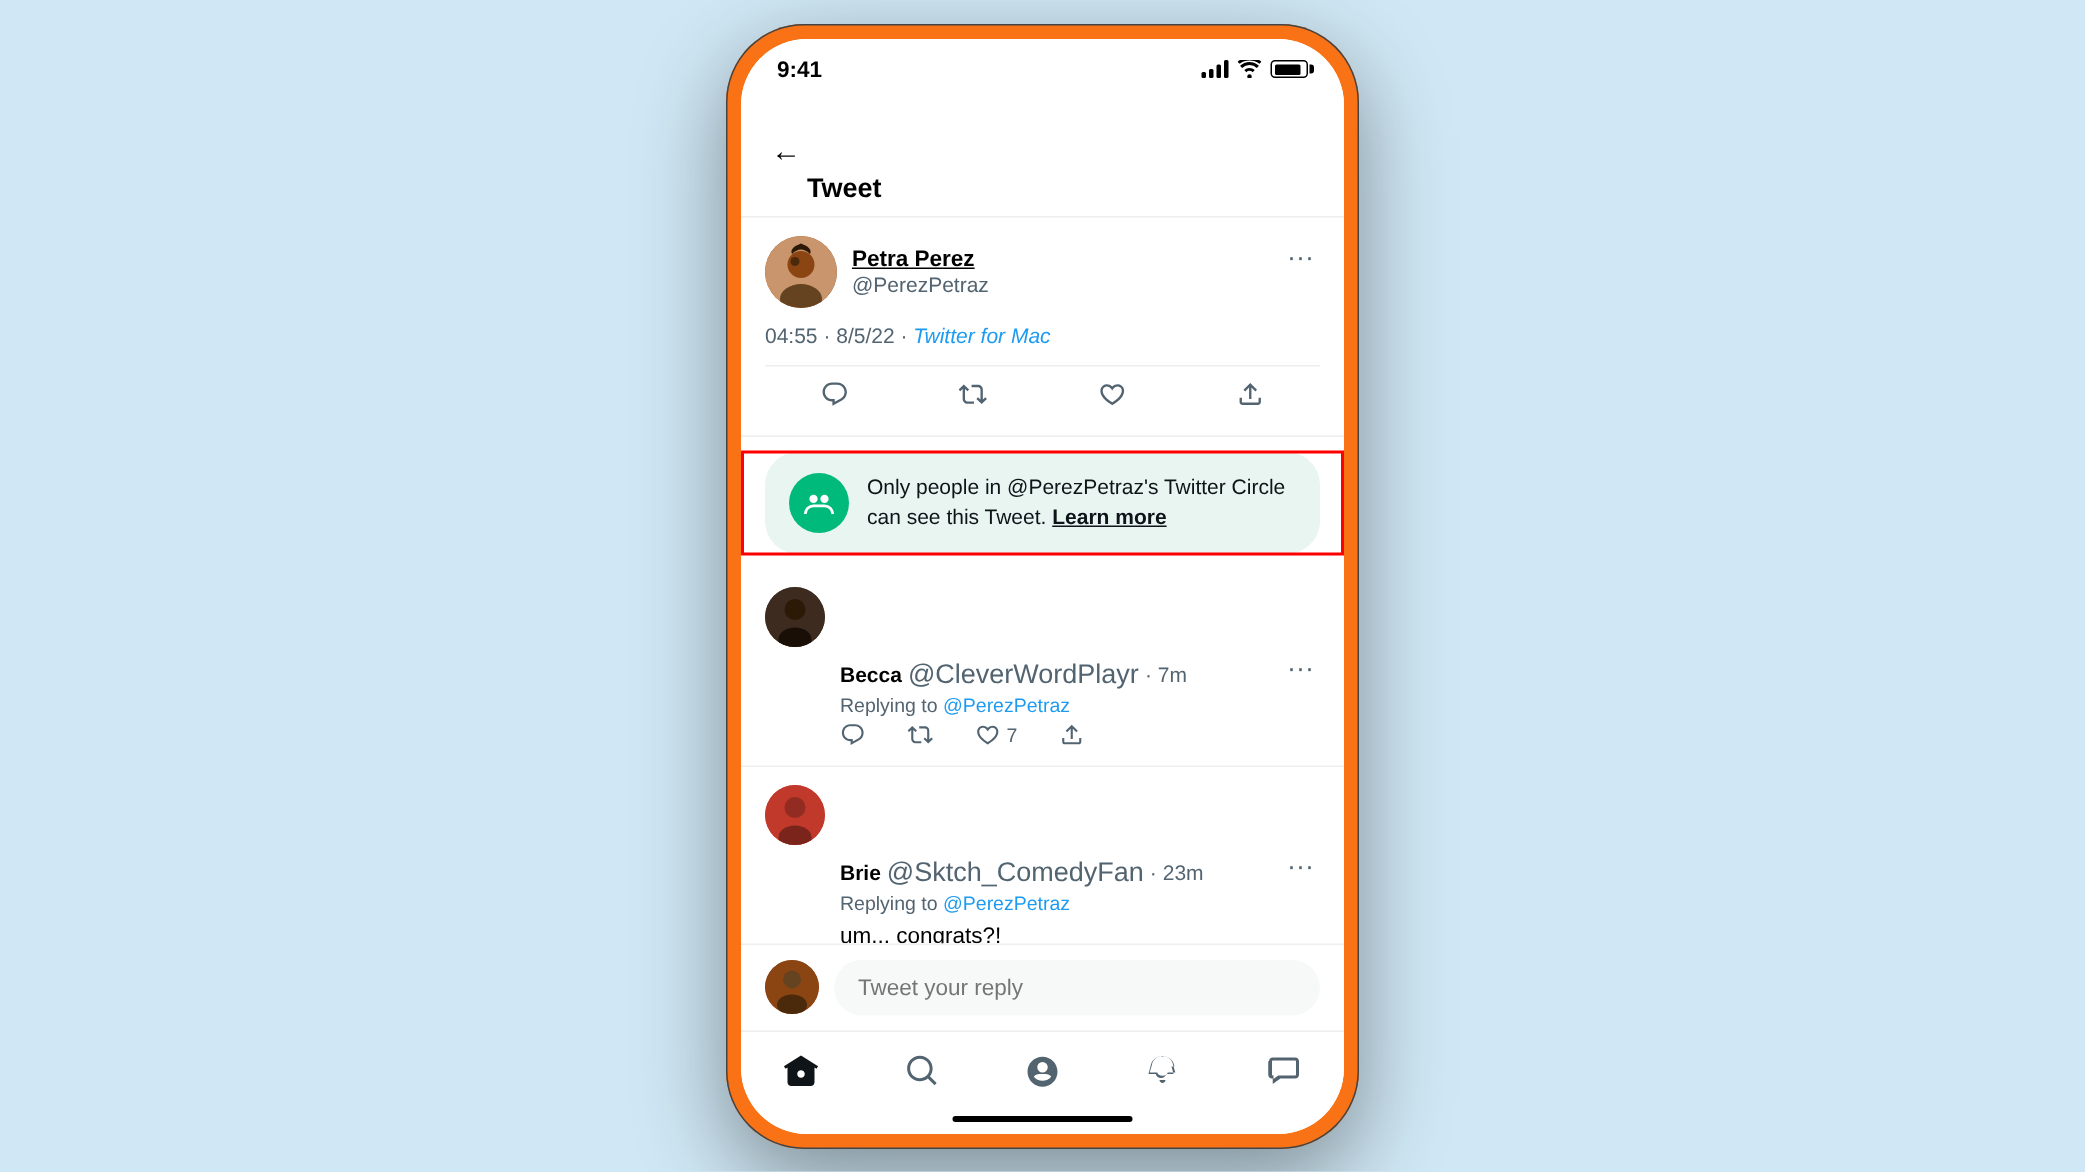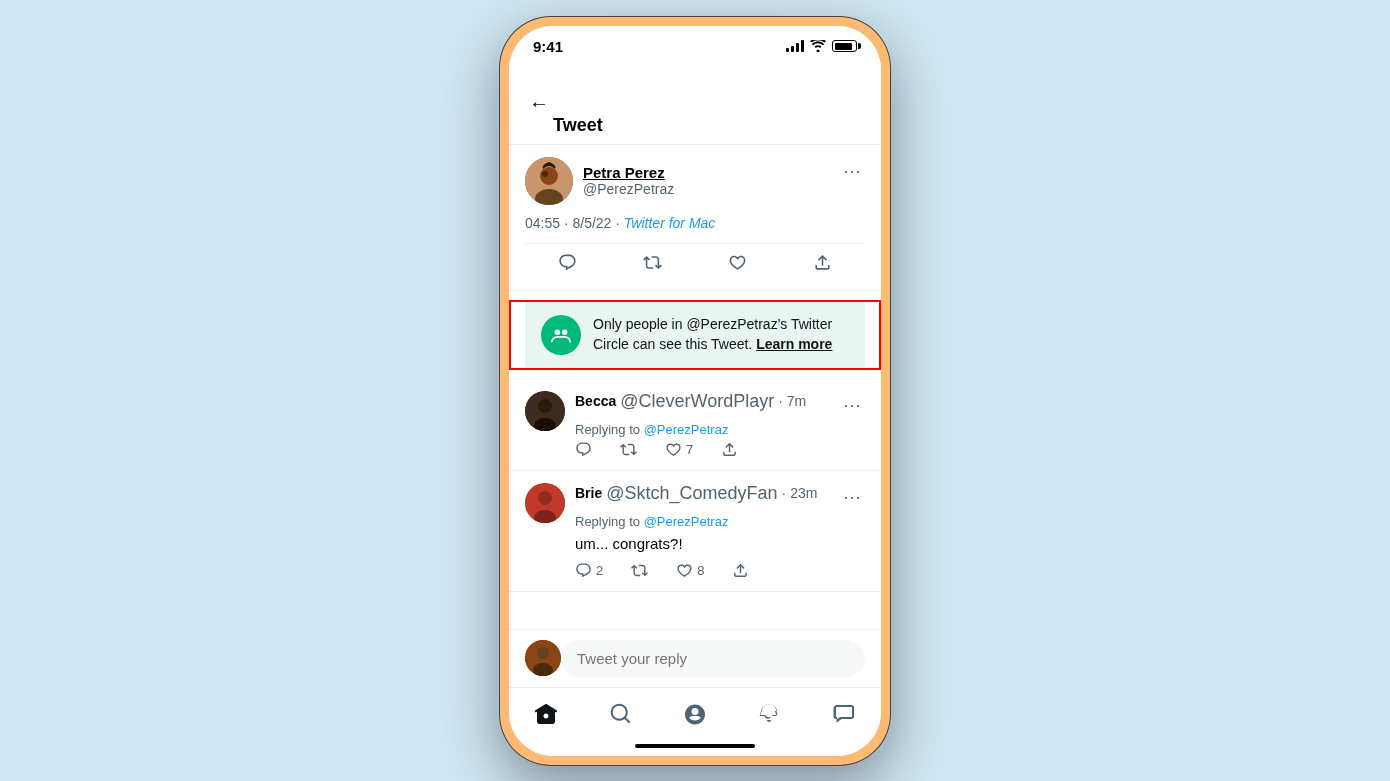--- a/index.html
+++ b/index.html
@@ -7,23 +7,23 @@
       background: #d0e8f5;
       display: flex;
       align-items: center;
       justify-content: center;
       width: 1390px;
       height: 781px;
       font-family: -apple-system, BlinkMacSystemFont, 'Helvetica Neue', Arial, sans-serif;
     }
 
     .phone-outer {
-      width: 392px;
+      width: 422px;
       height: 750px;
-      background: #fdba74;
+      background: #f97316;
       border-radius: 52px;
       padding: 10px;
       box-shadow: 0 20px 60px rgba(0,0,0,0.4), inset 0 0 0 1px #444;
       position: relative;
     }
 
     .phone-inner {
       width: 100%;
       height: 100%;
       background: #fff;
@@ -286,23 +286,24 @@
       padding: 12px 16px;
       border-bottom: 1px solid #eee;
       display: flex;
       gap: 10px;
     }
 
     .reply-content { flex: 1; }
 
     .reply-header {
       display: flex;
-      align-items: flex-start;
+      align-items: flex-end;
       justify-content: space-between;
       margin-bottom: 2px;
+      margin-top: 40px;
     }
 
     .reply-user-line {
       display: flex;
       align-items: center;
       gap: 4px;
       flex-wrap: wrap;
     }
 
     .reply-name { font-size: 14px; font-weight: 700; color: #000; }
@@ -333,20 +334,21 @@
       cursor: pointer;
     }
 
     
     .reply-input-bar {
       display: flex;
       align-items: center;
       padding: 10px 16px;
       border-top: 1px solid #eee;
       background: #fff;
+      gap: 10px;
       flex-shrink: 0;
     }
 
     .reply-input {
       flex: 1;
       background: #f7f9f9;
       border: none;
       border-radius: 20px;
       padding: 10px 16px;
       font-size: 15px;
@@ -482,21 +484,21 @@
                 <path d="M12 2.59l5.7 5.7-1.41 1.42L13 6.41V16h-2V6.41l-3.3 3.3-1.41-1.42L12 2.59zM21 15l-.02 3.51c0 1.38-1.12 2.49-2.5 2.49H5.5C4.11 21 3 19.88 3 18.5V15h2v3.5c0 .28.22.5.5.5h12.98c.28 0 .5-.22.5-.5L19 15h2z" fill="#536471"></path>
               </svg>
             </div>
           </div>
         </div>
       </div>
 
       <div style="position:relative; margin: 0;">
 
         <div style="position:absolute; top:-1px; left:0; right:0; bottom:-1px; border: 2.5px solid #ff0000; z-index:10; pointer-events:none;"></div>
-        <div class="circle-banner" style="border: none; border-radius: 4px; margin: 10px 16px; justify-content: flex-end;">
+        <div class="circle-banner" style="border: none; border-radius: 22px; margin: 10px 16px; justify-content: flex-end;">
           <div class="circle-icon">
             <svg width="22" height="22" viewBox="0 0 24 24" fill="none">
               <circle cx="8" cy="9" r="3" fill="white"></circle>
               <circle cx="16" cy="9" r="3" fill="white"></circle>
               <path d="M2 20c0-3.31 2.69-6 6-6h8c3.31 0 6 2.69 6 6" stroke="white" stroke-width="2" fill="none"></path>
             </svg>
           </div>
           <div class="circle-text">
             <span>Only people in @PerezPetraz's Twitter Circle can see this Tweet. </span><a href="#">Learn more</a>
           </div>

